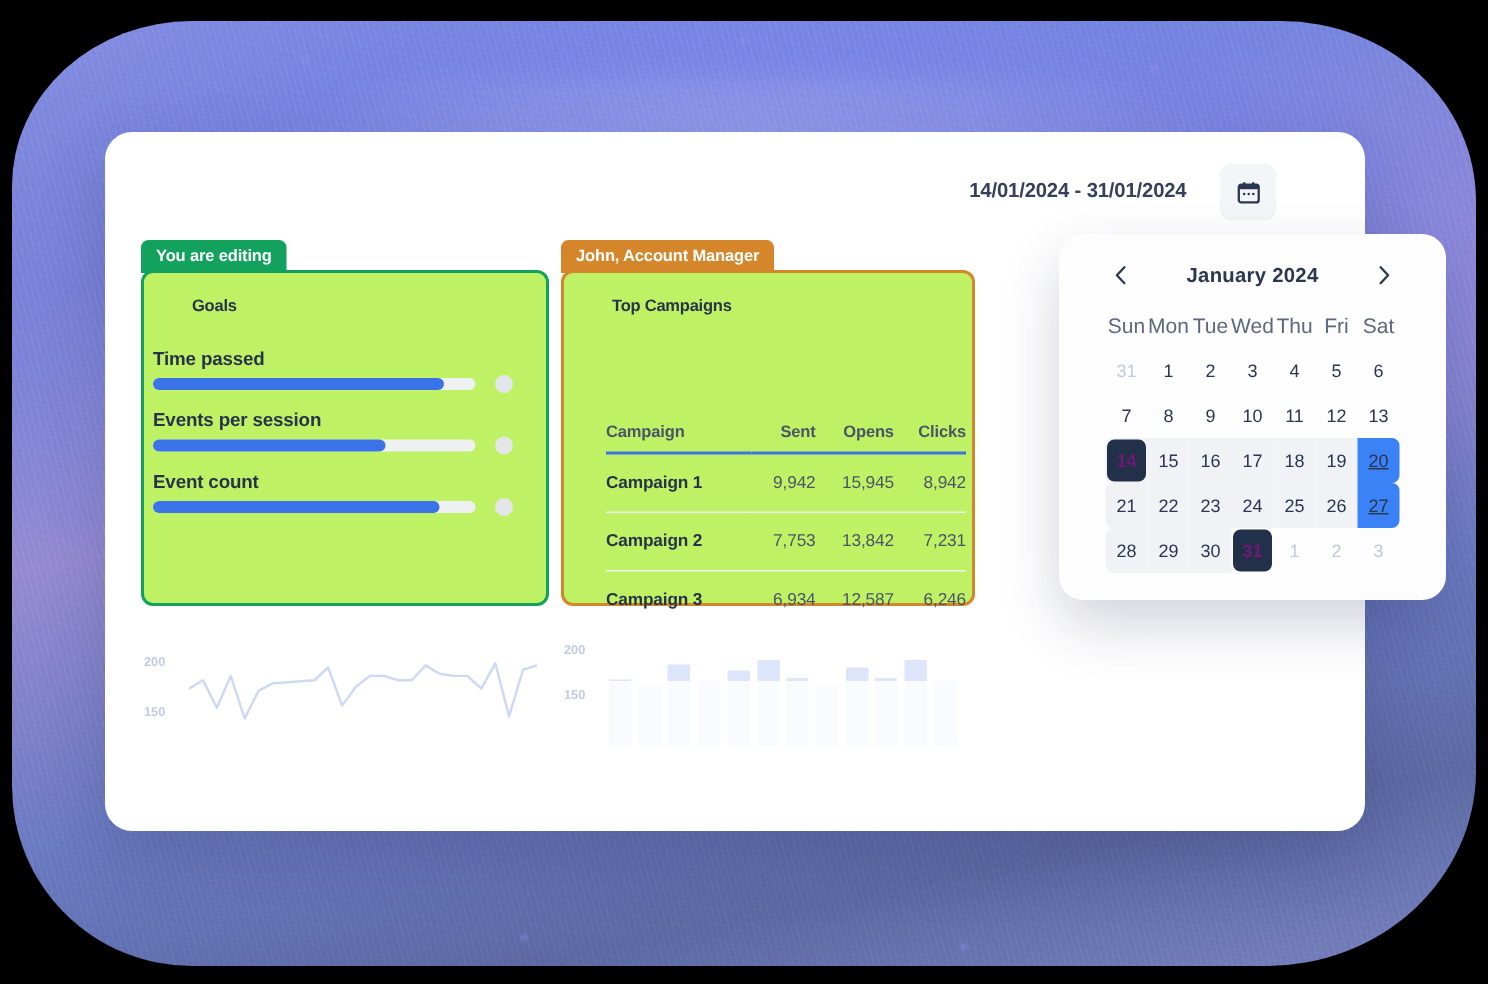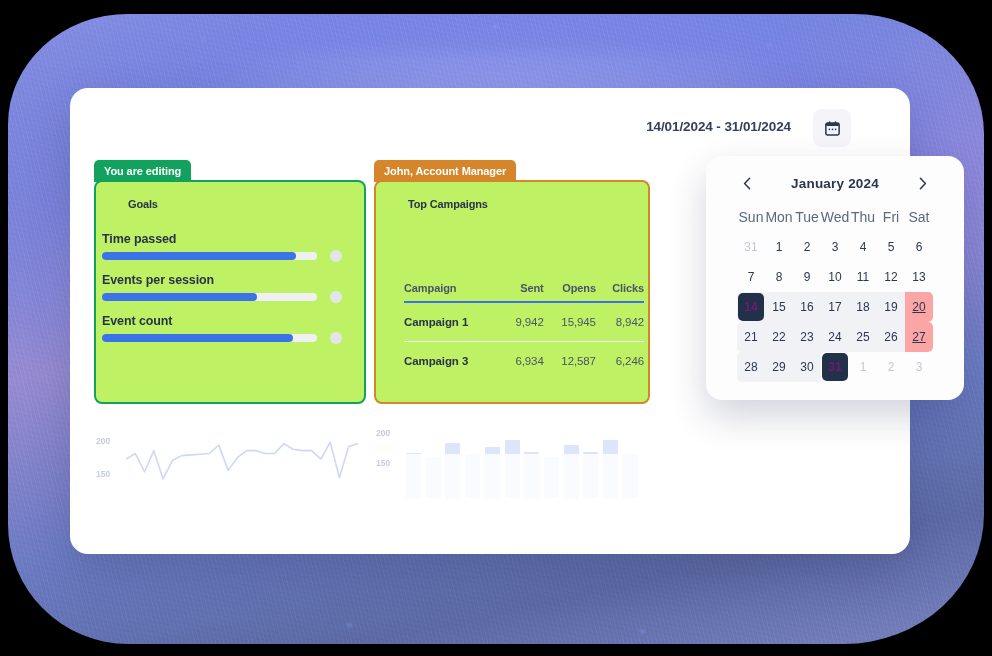--- a/index.html
+++ b/index.html
@@ -398,21 +398,21 @@
     justify-content: center;
     font-size: 12px;
     color: #2b3650;
     position: relative;
     cursor: pointer;
   }
 
   .cal-cell.muted { color: #c3c9d6; }
   .cal-cell.inrange { background: #f1f2f5; }
   .cal-cell.range-start { background: #f1f2f5; border-radius: 5px 0 0 5px; }
-  .cal-cell.range-end { background: #fca5a5; border-radius: 0 5px 5px 0; text-decoration: underline; }
+  .cal-cell.range-end { background: #3b82f6; border-radius: 0 5px 5px 0; text-decoration: underline; }
 
   .cal-cell .sel {
     position: absolute;
     left: 1px; top: 1px;
     width: 26px; height: 28px;
     background: #22304a;
     border-radius: 5px;
   }
 
   .cal-cell .sel-num {
@@ -493,20 +493,26 @@
               <th>Opens</th>
               <th>Clicks</th>
             </tr>
         </thead>
         <tbody id="camp-body">
             <tr>
               <td>Campaign 1</td>
               <td>9,942</td>
               <td>15,945</td>
               <td>8,942</td>
+            </tr>
+            <tr>
+              <td>Campaign 2</td>
+              <td>7,753</td>
+              <td>13,842</td>
+              <td>7,231</td>
             </tr>
             <tr>
               <td>Campaign 3</td>
               <td>6,934</td>
               <td>12,587</td>
               <td>6,246</td>
             </tr>
           </tbody>
       </table>
     </div>

